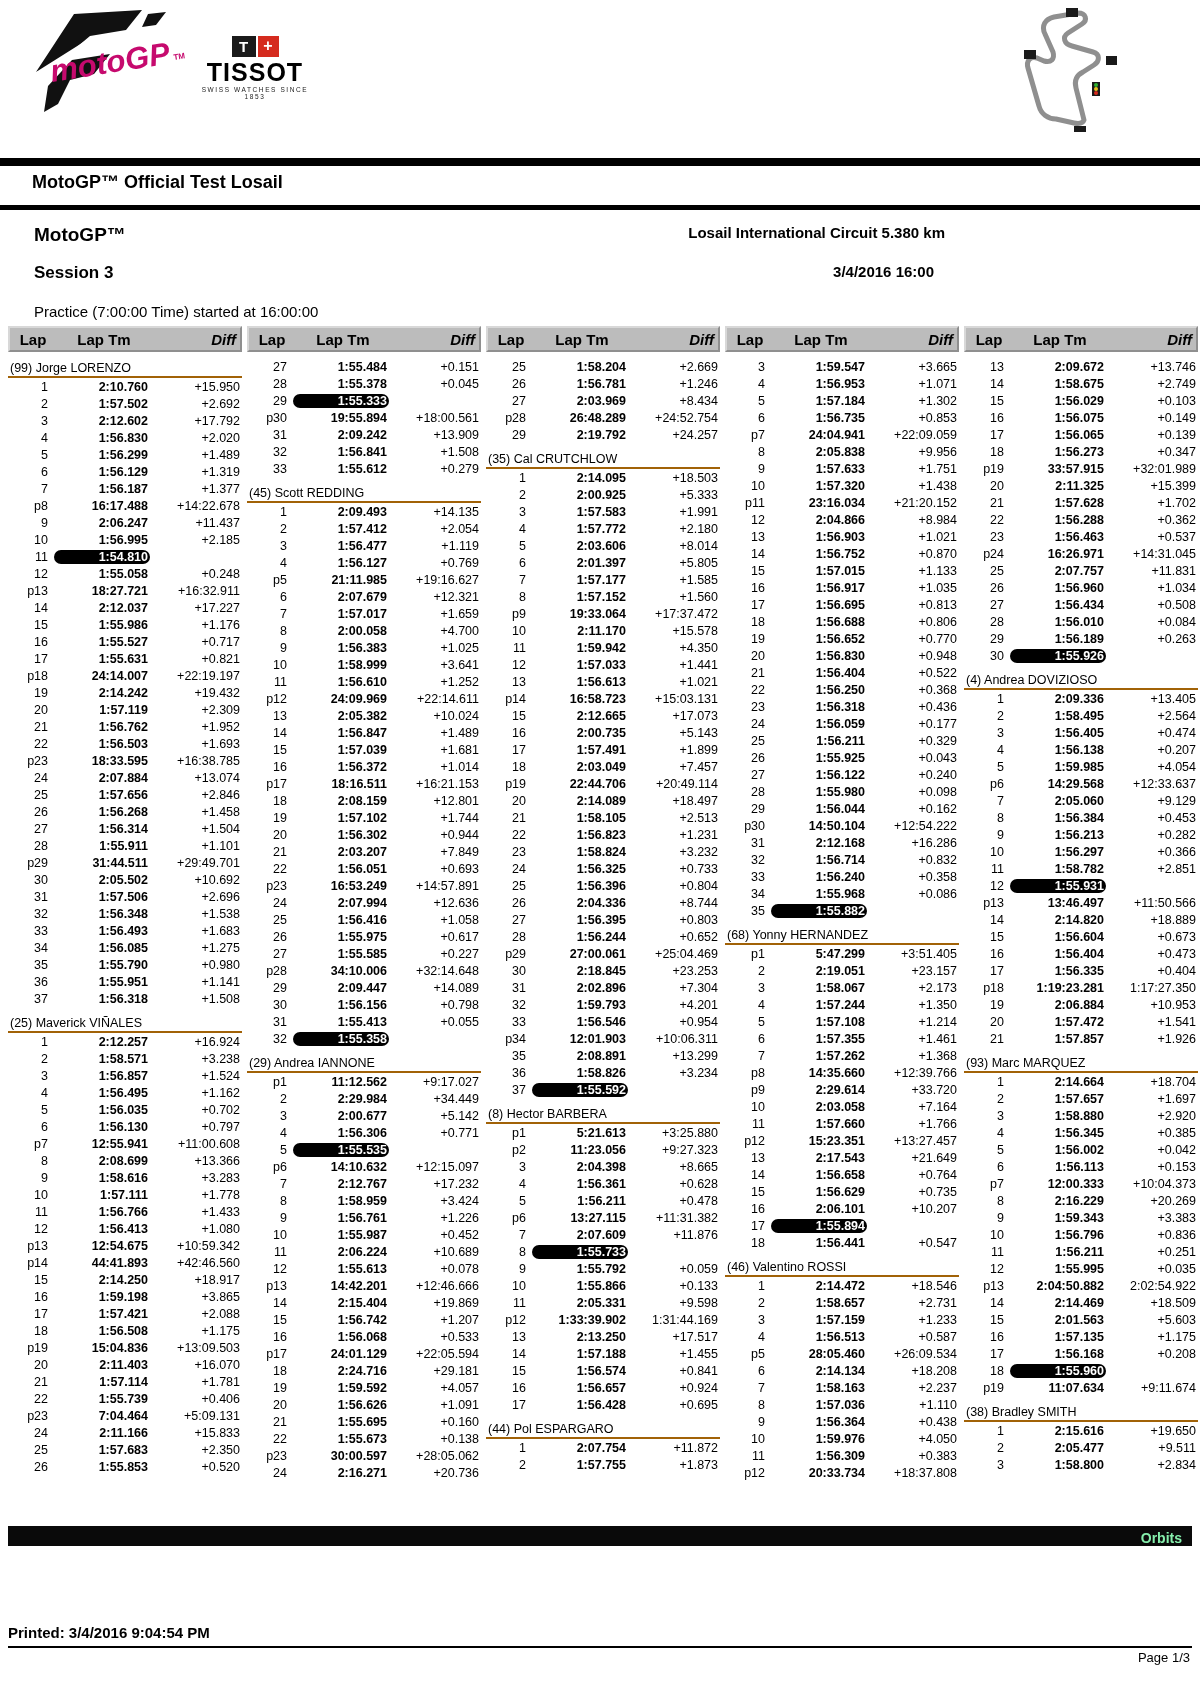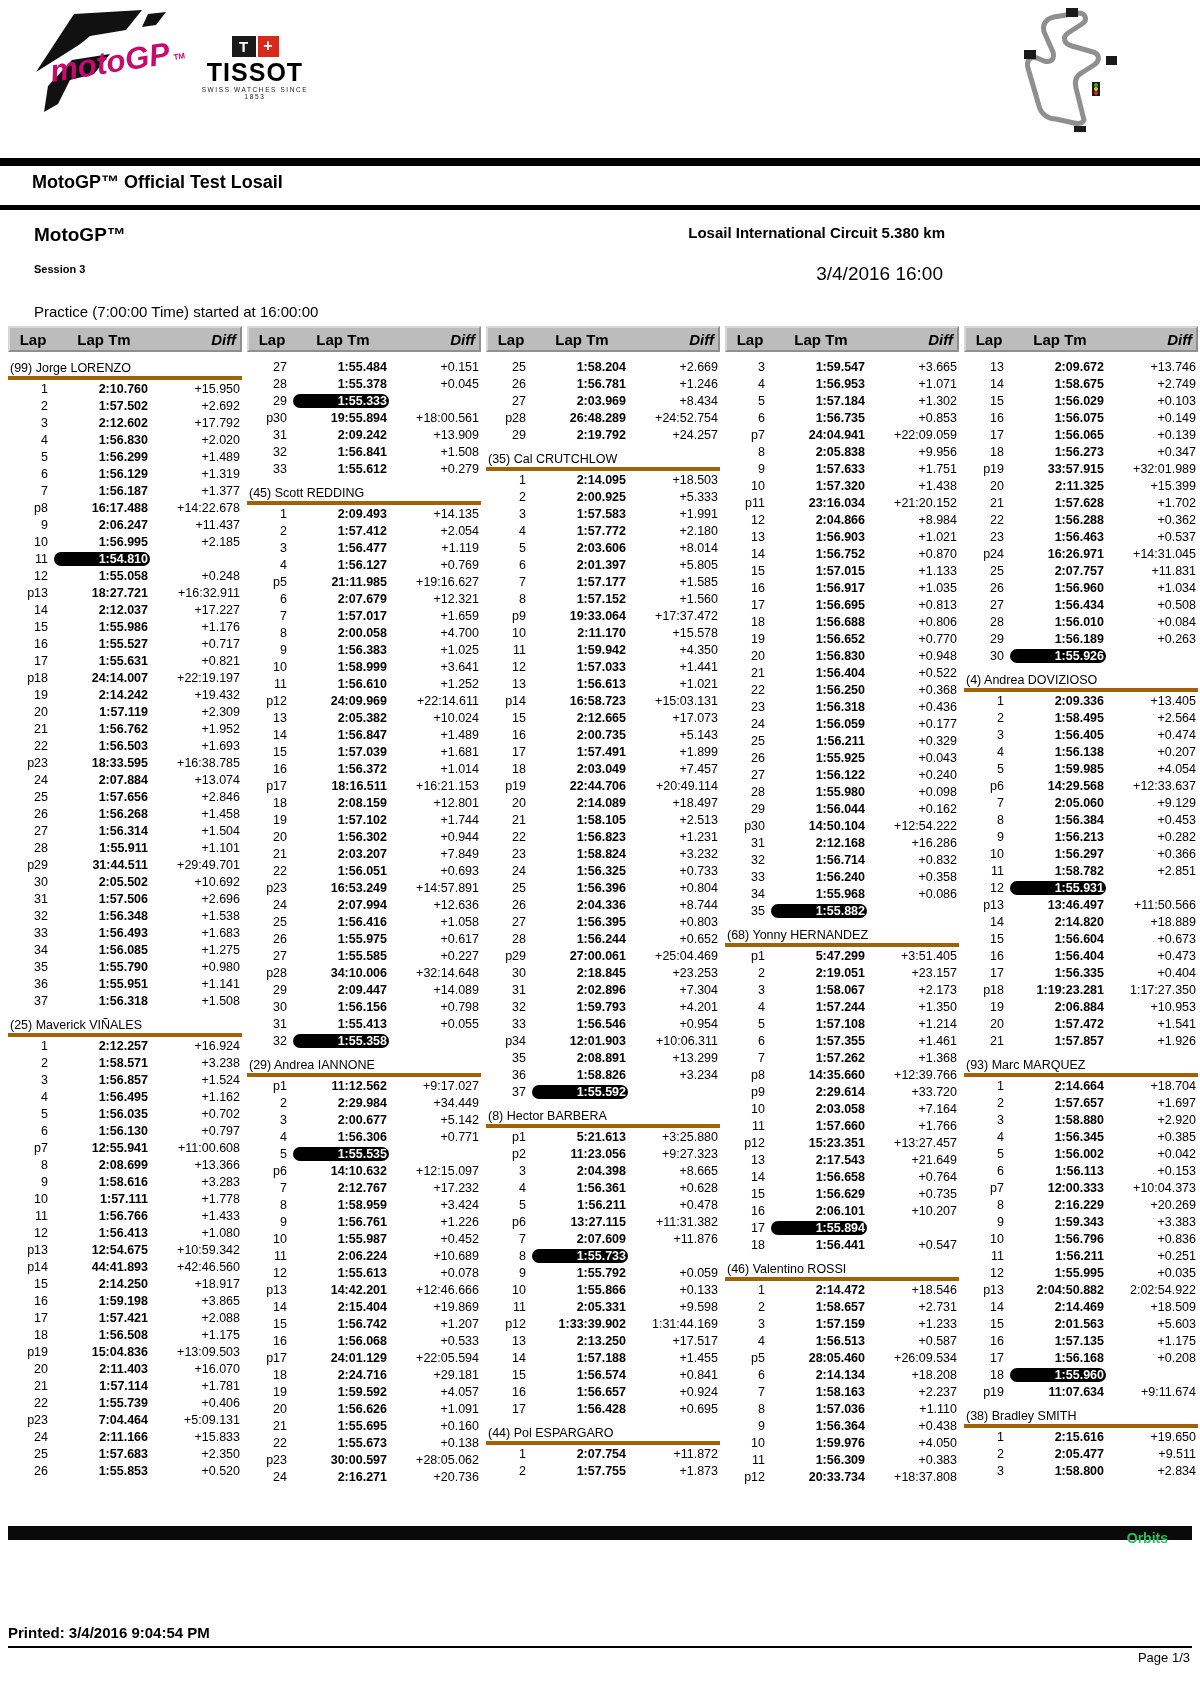--- a/index.html
+++ b/index.html
@@ -16,46 +16,46 @@
             font-size:16px;line-height:20px;text-align:center;}
   .tissot-name{font-weight:bold;font-size:25px;letter-spacing:1px;line-height:24px;}
   .tissot-tag{font-size:6.5px;letter-spacing:1.6px;color:#222;margin-top:2px;}
   .trackmap{position:absolute;left:1022px;top:4px;width:96px;height:128px;}
 
   
   .bar{position:absolute;left:0;width:1200px;background:#000;}
   .doc-title{position:absolute;left:8px;top:172px;font-size:18px;font-weight:bold;margin-left:24px;}
   .row-class{position:absolute;left:34px;top:224px;font-size:19px;font-weight:bold;}
   .row-circuit{position:absolute;right:255px;top:224px;font-size:15px;font-weight:bold;}
-  .row-session{position:absolute;left:34px;top:263px;font-size:11px;font-weight:bold;text-align:right;}
-  .row-datetime{position:absolute;right:257px;top:263px;font-size:19px;font-weight:normal;}
+  .row-session{position:absolute;left:34px;top:263px;font-size:17px;font-weight:bold;text-align:right;}
+  .row-datetime{position:absolute;right:266px;top:263px;font-size:15px;font-weight:bold;}
   .row-practice{position:absolute;left:34px;top:303px;font-size:15px;font-weight:normal;}
 
   
   .columns{position:absolute;left:8px;top:326px;width:1190px;display:flex;gap:5px;}
   .col{flex:1;min-width:0;}
   .col-header{display:flex;align-items:center;background:#bcbcbc;
               border-top:2px solid #d8d8d8;border-left:2px solid #d8d8d8;
               border-right:2px solid #8f8f8f;border-bottom:2px solid #8f8f8f;
               height:22px;font-weight:bold;font-size:15px;margin-bottom:6px;justify-content:flex-end;}
   .ch-lap{width:46px;text-align:center;}
   .ch-tm{width:96px;text-align:center;}
   .ch-diff{flex:1;text-align:right;padding-right:4px;font-style:italic;}
   .rider{height:15px;margin-top:9px;font-size:12.5px;padding-left:2px;
-         border-bottom:4px solid #a16207;white-space:nowrap;}
+         border-bottom:2px solid #a16207;white-space:nowrap;}
   .lap-row{display:flex;align-items:center;height:17px;font-size:12.5px;}
   .c-lap{width:46px;text-align:right;padding-right:6px;box-sizing:border-box;}
   .c-tm{width:96px;text-align:right;font-weight:bold;box-sizing:border-box;padding-right:2px;}
   .c-tm.hl{background:#000;color:#fff;padding-left:4px;border-radius:7px;}
   .c-diff{flex:1;text-align:right;padding-right:2px;white-space:nowrap;}
 
   
-  .orbits-bar{position:absolute;left:8px;top:1526px;width:1184px;height:14px;background:#0a0a0a;
-              color:#22c55e;font-size:14px;font-weight:bold;text-align:right;
-              line-height:24px;padding-right:24px;box-sizing:border-box;}
+  .orbits-bar{position:absolute;left:8px;top:1526px;width:1184px;height:20px;background:#0a0a0a;
+              color:#86efac;font-size:14px;font-weight:bold;text-align:right;
+              line-height:24px;padding-right:10px;box-sizing:border-box;}
   .printed{position:absolute;left:8px;top:1624px;font-size:15px;font-weight:bold;}
   .foot-line{position:absolute;left:8px;top:1646px;width:1184px;border-top:2px solid #000;}
   .page-num{position:absolute;right:10px;top:1650px;font-size:13px;}
 </style>
 </head>
 <body>
 
 <div class="page">
 
   <svg class="motogp-logo" viewBox="0 0 180 112">

